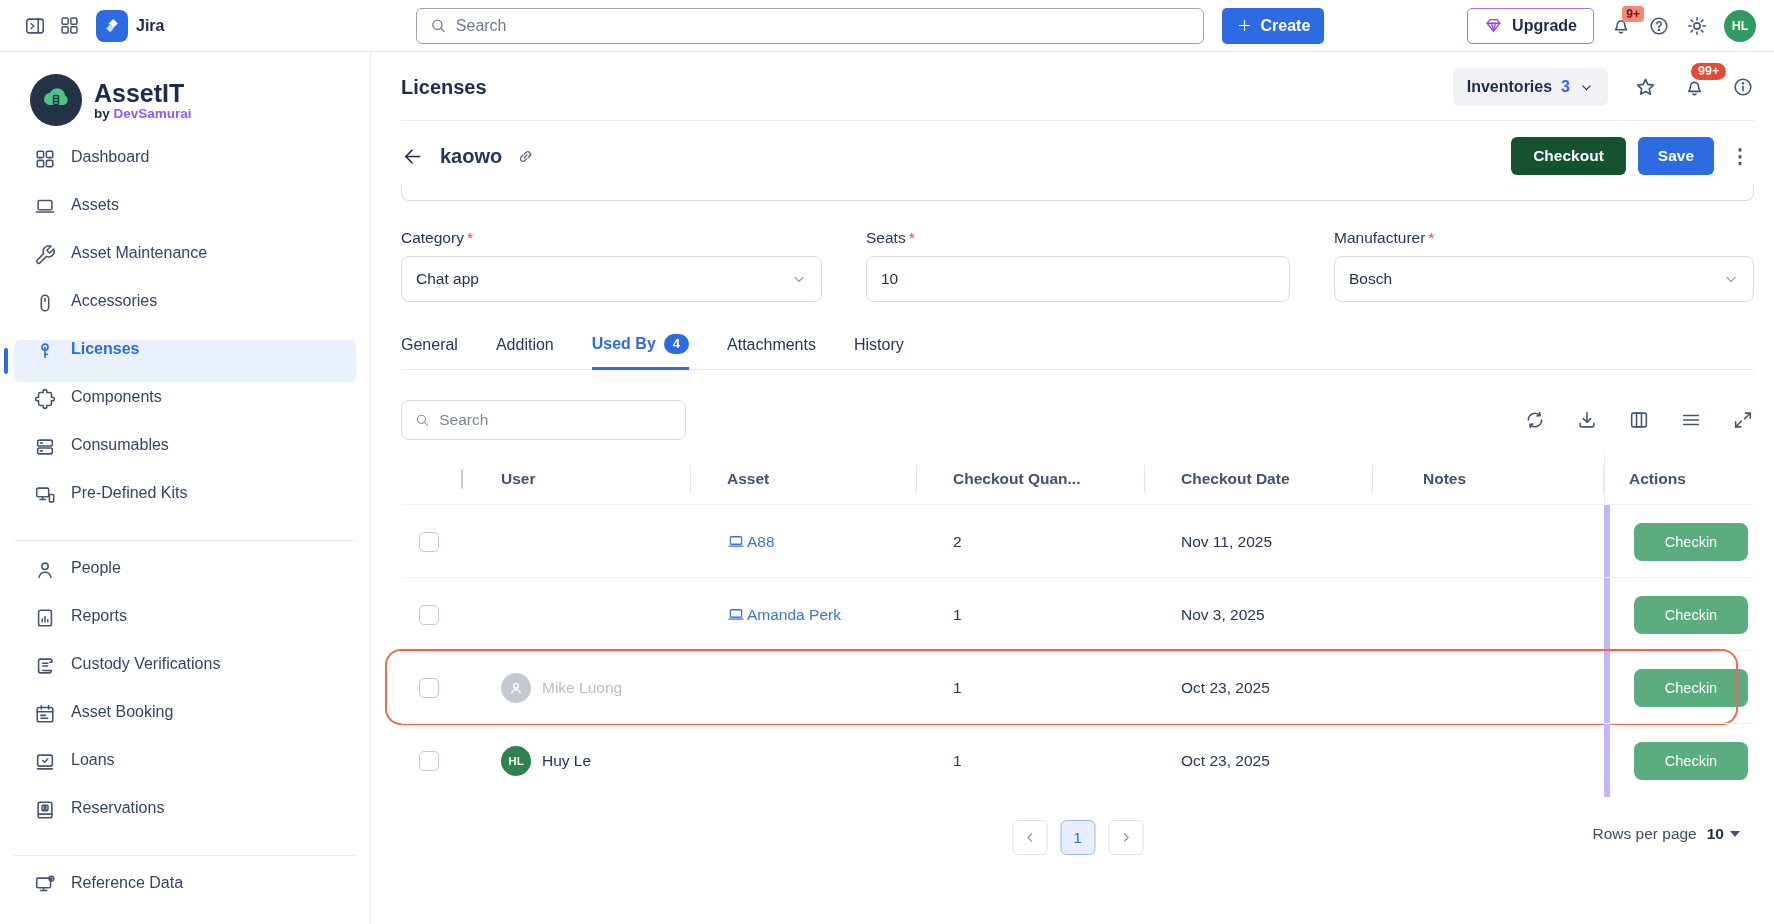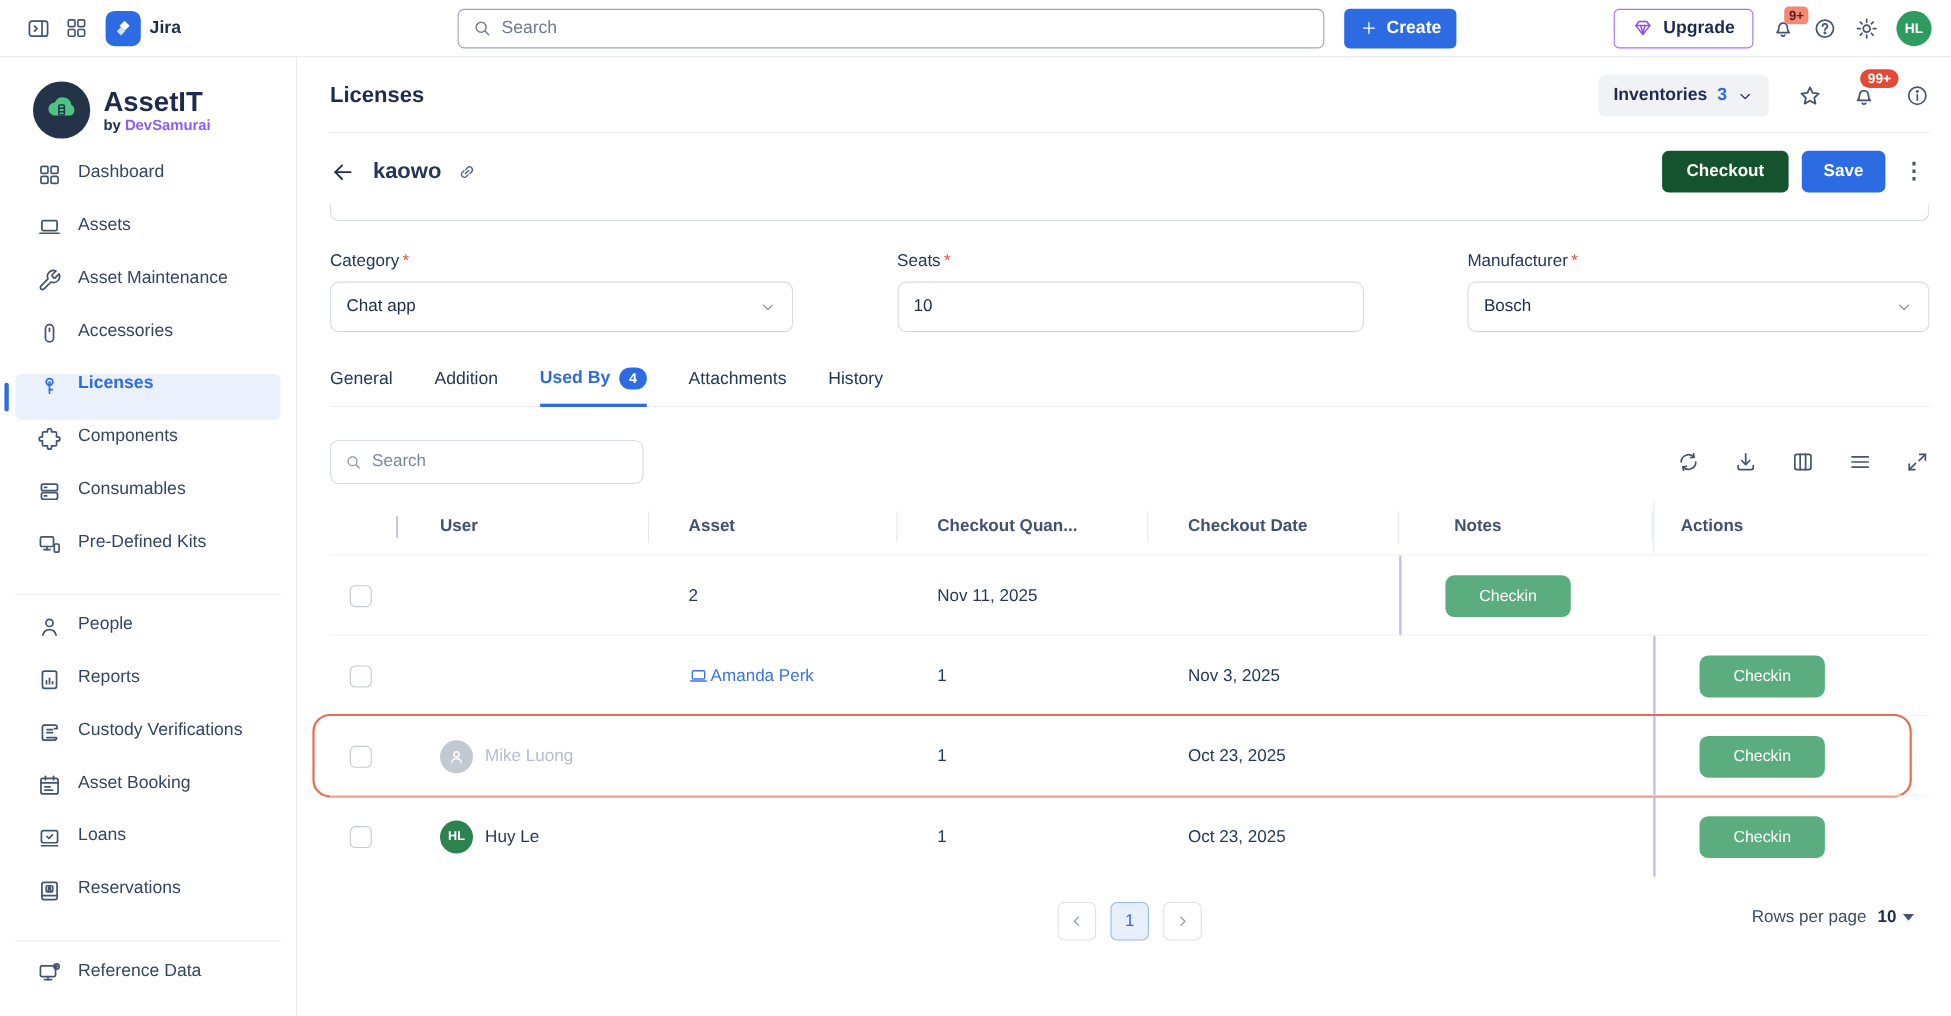--- a/index.html
+++ b/index.html
@@ -24,21 +24,21 @@
     font-size:16px; font-weight:bold; display:flex; align-items:center; gap:9px; cursor:pointer; font-family:inherit; }
   .upgrade-btn .gem { color:#8f49eb; }
   .bell-wrap { position:relative; }
   .badge-9 { position:absolute; top:-9px; right:-12px; background:#f38877; color:#5f1e12; font-size:12px; font-weight:bold;
     border-radius:4px; padding:1px 4px; line-height:14px; }
   .avatar-top { width:32px; height:32px; border-radius:50%; background:#2e9b5f; color:#fff; font-size:12.5px; font-weight:bold;
     display:flex; align-items:center; justify-content:center; cursor:pointer; }
 
   
   .shell { display:flex; height:872px; }
-  .sidebar { width:270px; border-right:1px solid #e7e9ee; padding-top:22px; flex-shrink:0; overflow:hidden; }
+  .sidebar { width:371px; border-right:1px solid #e7e9ee; padding-top:22px; flex-shrink:0; overflow:hidden; }
   .brand { display:flex; align-items:center; gap:12px; padding:0 0 0 30px; margin-bottom:22px; }
   .brand-logo { width:52px; height:52px; border-radius:50%; background:#243347; display:flex; align-items:center; justify-content:center; }
   .brand-name { font-size:25px; font-weight:bold; color:#1e2b4d; line-height:26px; }
   .brand-by { font-size:13.5px; font-weight:bold; color:#1e2b4d; }
   .brand-by .co { color:#8b5cf6; }
   .nav { padding:0 14px; }
   .nav-item { position:relative; display:flex; align-items:flex-start; gap:15px; height:42px; margin-bottom:6px;
     padding-left:20px; border-radius:6px; color:#344563; font-size:16px; cursor:pointer; }
   .nav-item .nicon { color:#44546f; width:22px; height:22px; }
   .nav-item.active { background:#eaf1fd; color:#2e6be2; font-weight:bold; }
@@ -98,21 +98,21 @@
   .thead .hc { position:relative; height:50px; display:flex; align-items:center; padding-left:36px; }
   .thead .hc.sep::after { content:""; position:absolute; right:0; top:11px; width:1px; height:28px; background:#e3e6ea; }
   .thead .hc.c-user { padding-left:44px; }
   .thead .hc.c-notes { padding-left:50px; }
   .thead .hc.c-actions { padding-left:24px; }
   .trow { height:73px; border-top:1px solid #f1f2f4; font-size:15.5px; color:#243757; position:relative; }
   .trow:last-of-type { border-bottom:1px solid #f1f2f4; }
   .cell { padding-left:36px; display:flex; align-items:center; height:73px; }
   .cell.c-check { padding-left:0; justify-content:center; }
   .cell.c-user { padding-left:44px; gap:11px; }
-  .cell.c-actions { padding-left:40px; border-left:2px solid #c4b5fd; }
+  .cell.c-actions { padding-left:24px; border-left:6px solid #c4b5fd; }
   .thead .hc.c-actions { border-left:1px solid #e8eaee; }
   .checkbox { width:20px; height:20px; border:1.6px solid #c4cad4; border-radius:5px; background:#fff; cursor:pointer; }
   .asset-link { color:#3b73e0; display:flex; align-items:center; gap:2px; cursor:pointer; }
   .avatar-sm { width:30px; height:30px; border-radius:50%; display:flex; align-items:center; justify-content:center; flex-shrink:0; }
   .avatar-gray { background:#c3c9d2; }
   .avatar-green { background:#2e8250; color:#fff; font-size:11.5px; font-weight:bold; }
   .muted-name { color:#b6bdc9; }
   .btn-checkin { height:38px; width:114px; background:#5bad80; color:#fff; border:none; border-radius:8px;
     font-size:14.5px; cursor:pointer; font-family:inherit; }
   .trow.highlighted::after { content:""; position:absolute; left:-16px; right:16px; top:-2px; bottom:-2px;
@@ -546,20 +546,29 @@
       <div class="hc sep">Checkout Date</div>
       <div class="hc c-notes sep">Notes</div>
       <div class="hc c-actions">Actions</div>
     </div>
 
     <div class="grid-row trow">
       <div class="cell c-check">
           <span class="checkbox"></span>
         </div>
       <div class="cell c-user"></div>
+      <div class="cell">
+        <span class="asset-link">
+          <svg class="ic" width="18" height="18" viewBox="0 0 24 24">
+              <rect x="4.5" y="5" width="15" height="10" rx="1.5"></rect>
+              <path d="M2.5 17.5h19"></path>
+            </svg>
+          <span>A88</span>
+        </span>
+      </div>
       <div class="cell">2</div>
       <div class="cell">Nov 11, 2025</div>
       <div class="cell"></div>
       <div class="cell c-actions">
           <button class="btn-checkin">Checkin</button>
         </div>
     </div>
 
     <div class="grid-row trow">
       <div class="cell c-check">

